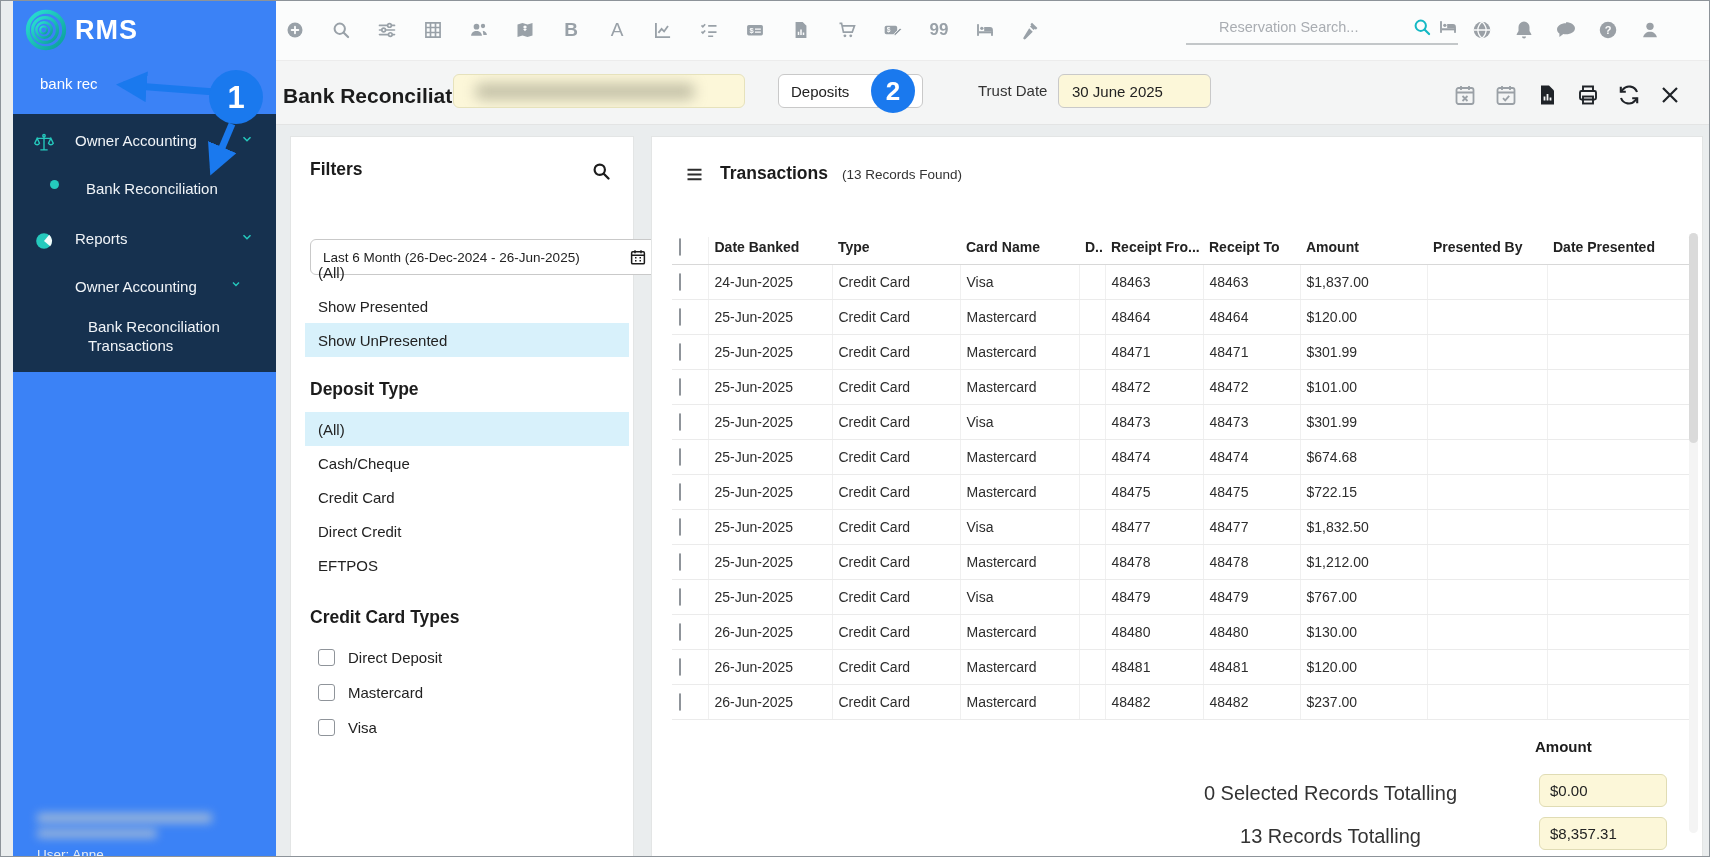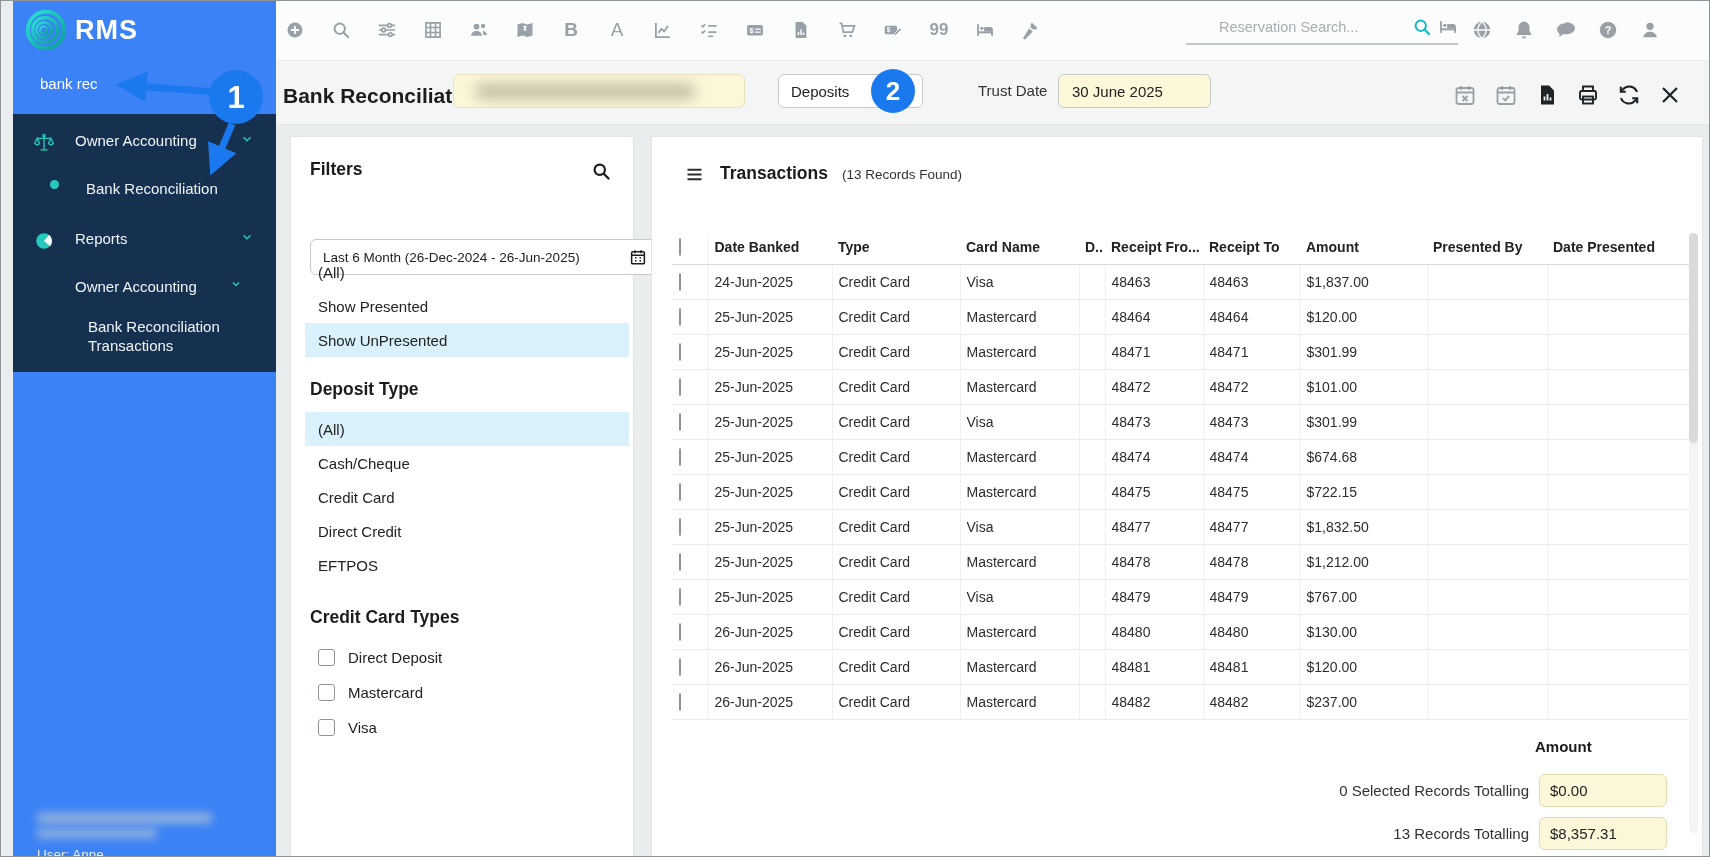--- a/index.html
+++ b/index.html
@@ -70,21 +70,21 @@
   
   .t-burger { position:absolute; left:32px; top:27px; width:21px; height:21px; color:#2d2d2d; }
   .t-title { position:absolute; left:68px; top:26px; font-size:17.5px; font-weight:bold; color:#1c1c1c; }
   .t-count { position:absolute; left:190px; top:30px; font-size:13.5px; color:#333; }
   table.grid { position:absolute; left:20px; top:100px; width:1018px; border-collapse:collapse; table-layout:fixed; }
   .grid th { text-align:left; font-size:14px; font-weight:bold; color:#222; padding:2px 0 9px 6px; border-bottom:1px solid #d8d8d8; }
   .grid td { height:35px; font-size:14px; color:#2d2d2d; padding-left:6px; border-bottom:1px solid #ebebeb; border-right:1px solid #f0f0f0; white-space:nowrap; overflow:hidden; }
   .grid td:last-child { border-right:0; }
   .grid .c-sel { padding-left:7px; border-right:1px solid #f0f0f0; }
   .amt-head { position:absolute; left:883px; top:601px; font-size:15px; font-weight:bold; color:#1c1c1c; }
-  .tot-label { position:absolute; left:480px; width:397px; text-align:right; font-size:15px; color:#333; }
+  .tot-label { position:absolute; left:480px; width:397px; text-align:center; font-size:20px; color:#333; }
   .tot-box { position:absolute; left:887px; width:128px; height:33px; background:#fcf7d9; border:1px solid #e0dcb4; border-radius:6px; display:flex; align-items:center; padding-left:10px; font-size:15px; color:#222; }
   .vscroll { position:absolute; right:4px; top:96px; width:9px; height:600px; background:#f4f4f4; border-radius:5px; }
   .vthumb { width:9px; height:210px; background:#dadada; border-radius:5px; }
 
   
   .overlay { position:absolute; left:0; top:0; z-index:40; pointer-events:none; }
 </style>
 </head>
 <body>
 

